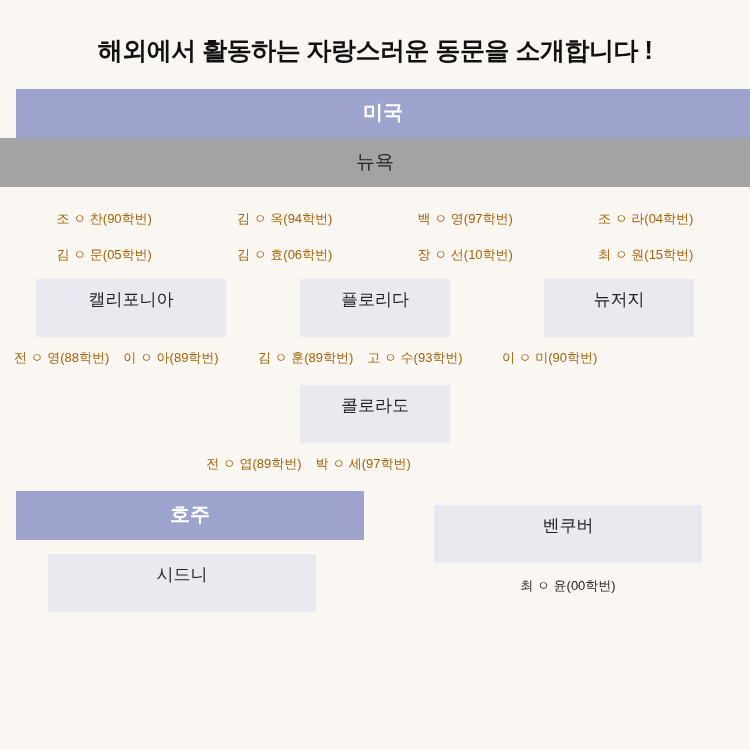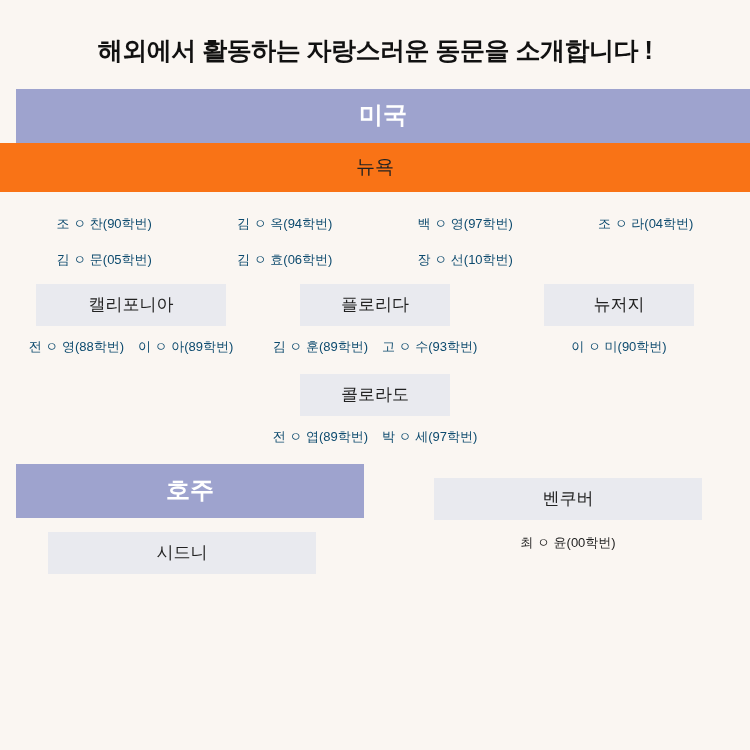--- a/index.html
+++ b/index.html
@@ -25,51 +25,51 @@
     font-size: 25px;
     font-weight: bold;
     letter-spacing: -0.5px;
     padding: 34px 0 22px 0;
     color: #111;
   }
   .country-banner {
     background: #9ea3ce;
     color: #ffffff;
     text-align: center;
-    font-size: 24px;
+    font-size: 20px;
     font-weight: bold;
     padding: 10px 0 12px 0;
     letter-spacing: 0px;
     margin-left: 16px;
   }
   .country-row {
     display: flex;
     gap: 22px;
   }
   .country-row > .country-half {
     flex: 1 1 0;
   }
   .city-band {
-    background: #f97316;
+    background: #a3a3a3;
     text-align: center;
     font-size: 19px;
     color: #222;
     padding: 11px 0 12px 0;
   }
   .city-chip {
     background: #e9eaef;
     font-size: 17px;
     color: #222;
     text-align: center;
-    padding: 9px 0 10px 0;
+    padding: 9px 0 26px 0;
     display: block;
   }
   .name {
     font-size: 13px;
-    color: #0c4a6e;
+    color: #a16207;
     white-space: nowrap;
     text-align: center;
   }
   .us-grid {
     display: grid;
     grid-template-columns: repeat(4, 1fr);
     row-gap: 0px;
     padding: 14px 14px 6px 14px;
   }
   .us-grid .name {
@@ -79,21 +79,20 @@
     display: flex;
     padding: 0 14px;
     gap: 10px;
     align-items: flex-start;
   }
   .region-col {
     flex: 1 1 0;
   }
   .region-names {
     display: flex;
-    justify-content: center;
     gap: 14px;
     padding: 12px 0 4px 0;
   }
   .spacer-14 { height: 14px; }
   .chip-wrap-center {
     display: flex;
     justify-content: center;
   }
   .chip-inner {
     min-width: 150px;
@@ -124,20 +123,21 @@
     <div class="city-band">뉴욕</div>
 
     <div class="us-grid">
       <div class="name">조 ㅇ 찬(90학번)</div>
       <div class="name">김 ㅇ 옥(94학번)</div>
       <div class="name">백 ㅇ 영(97학번)</div>
       <div class="name">조 ㅇ 라(04학번)</div>
       <div class="name">김 ㅇ 문(05학번)</div>
       <div class="name">김 ㅇ 효(06학번)</div>
       <div class="name">장 ㅇ 선(10학번)</div>
+      <div class="name">최 ㅇ 원(15학번)</div>
     </div>
 
     <div class="region-row">
       <div class="region-col">
         <div class="chip-wrap-center">
           <span class="city-chip chip-inner" style="width:190px">캘리포니아</span>
         </div>
         <div class="region-names">
           <span class="name">전 ㅇ 영(88학번)</span>
           <span class="name">이 ㅇ 아(89학번)</span>

